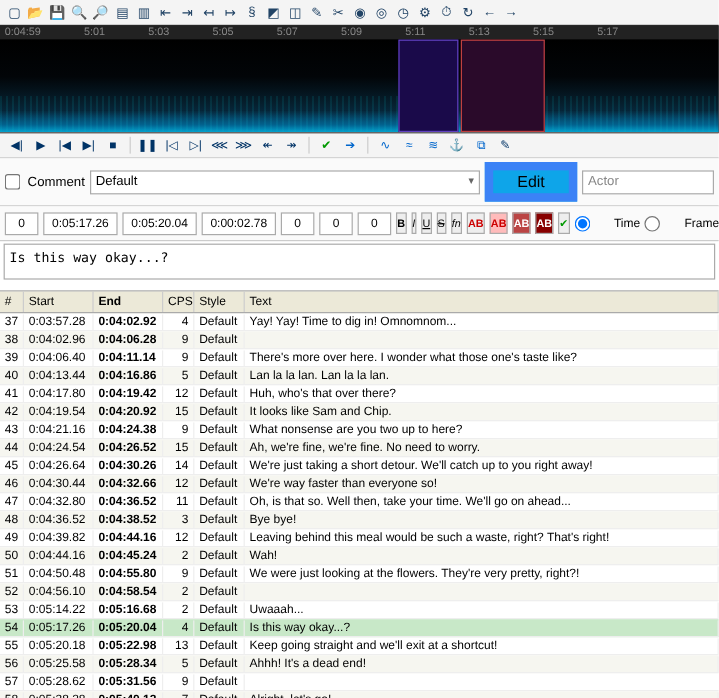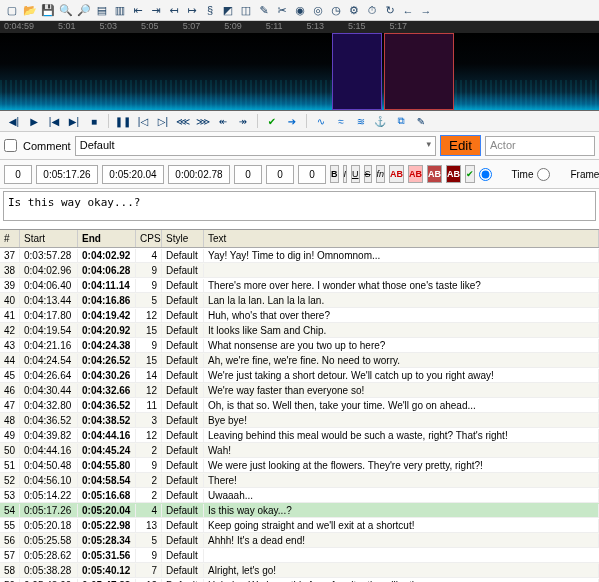--- a/index.html
+++ b/index.html
@@ -1,33 +1,33 @@
 <!DOCTYPE html>
 <html><head>
 <meta charset="utf-8">
 <style>
 * { box-sizing: border-box; margin: 0; padding: 0; }
 body { font-family: Tahoma, "Segoe UI", sans-serif; font-size: 11px; background: #fff; color: #000; width: 599px; }
 .toolbar { display: flex; align-items: center; gap: 2px; padding: 2px 4px; background: #f4f4f4; border-bottom: 1px solid #ccc; }
 .toolbar .ico { width: 16px; height: 16px; display: inline-flex; align-items: center; justify-content: center; cursor: pointer; }
 .waveform-area { position: relative; height: 90px; background: #000; border-bottom: 1px solid #666; overflow: hidden; }
-.waveform-area .timeruler { position: absolute; top: 0; left: 0; height: 12px; width: 100%; background: #222; color: #888; font-size: 9px; display: flex; padding-left: 4px; gap: 24px; }
+.waveform-area .timeruler { position: absolute; top: 0; left: 0; height: 12px; width: 100%; background: #222; color: #888; font-size: 9px; display: flex; padding-left: 4px; gap: 36px; }
 .waveform-area .spectro { position: absolute; top: 12px; left: 0; right: 0; bottom: 0; background: linear-gradient(to top, #0a3a5a 0%, #06202f 30%, #020508 60%, #000 100%); }
 .waveform-area .spectro::after { content:""; position:absolute; bottom:0; left:0; right:0; height:30px; background: repeating-linear-gradient(90deg, #0cf0ff22 0 2px, transparent 2px 5px), linear-gradient(to top,#0cf 0%,#07a 20%,transparent 60%); opacity:.7;}
 .waveform-area .sel { position: absolute; top: 12px; bottom: 0; background: #1a0a4a; border: 1px solid #6040c0; }
 .waveform-area .sel.a { left: 332px; width: 50px; }
 .waveform-area .sel.b { left: 384px; width: 70px; border-color: #c04040; background:#2a0a2a; }
 .playbar { display: flex; align-items: center; gap: 4px; padding: 3px 6px; background: #f4f4f4; border-bottom: 1px solid #ccc; }
 .playbar .btn { width: 16px; height: 14px; display:inline-flex; align-items:center; justify-content:center; cursor:pointer; }
 .playbar .sep { width:1px; height:14px; background:#ccc; margin:0 2px;}
 .editrow { display:flex; align-items:center; gap:4px; padding:3px 4px; border-bottom:1px solid #ccc; background:#fafafa;}
 .editrow input[type=checkbox]{ margin-right:2px;}
 .editrow .stylebox{ flex:1; height:20px; border:1px solid #aaa; padding:2px 4px; background:#fff; position:relative;}
 .editrow .stylebox::after{content:"▾"; position:absolute; right:4px; top:2px; color:#666; font-size:9px;}
-.editrow .editbtn{ padding:2px 8px; border:1px solid #3b82f6; background:#f97316; cursor:pointer;}
+.editrow .editbtn{ padding:2px 20px; border:7px solid #3b82f6; background:#0ea5e9; cursor:pointer;}
 .editrow .actorbox{ width:110px; height:20px; border:1px solid #aaa; padding:2px 4px; color:#888; background:#fff;}
 .timerow{ display:flex; align-items:center; gap:4px; padding:3px 4px; border-bottom:1px solid #ccc; background:#fafafa; flex-wrap:nowrap;}
 .timerow .tbox{ width:62px; height:19px; border:1px solid #aaa; text-align:center; font-size:10px; padding:2px 0; background:#fff;}
 .timerow .tbox.narrow{ width:28px;}
 .timerow .fmtbtn{ width:15px; height:18px; border:1px solid #aaa; background:#eee; display:inline-flex; align-items:center; justify-content:center; cursor:pointer; font-size:9px;}
 .timerow .fmtbtn.red{ color:#c00; font-weight:bold;}
 .timerow .fmtbtn.strike{ text-decoration:line-through;}
 .timerow .fmtbtn.check{ color:#090;}
 .timerow label{ font-size:10px; display:flex; align-items:center; gap:20px;}
 .textarea{ width:593px; height:30px; margin:2px 3px 6px; border:1px solid #aaa; padding:4px; font-size:11px; resize:none;}
@@ -293,21 +293,20 @@
         <div class="gc c">9</div>
         <div class="gc st">Default</div>
         <div class="gc t">We were just looking at the flowers. They're very pretty, right?!</div>
       </div>
       <div class="grow">
         <div class="gc n">52</div>
         <div class="gc s">0:04:56.10</div>
         <div class="gc e">0:04:58.54</div>
         <div class="gc c">2</div>
         <div class="gc st">Default</div>
-        <div class="gc t">There!</div>
       </div>
       <div class="grow">
         <div class="gc n">53</div>
         <div class="gc s">0:05:14.22</div>
         <div class="gc e">0:05:16.68</div>
         <div class="gc c">2</div>
         <div class="gc st">Default</div>
         <div class="gc t">Uwaaah...</div>
       </div>
       <div class="grow sel">

